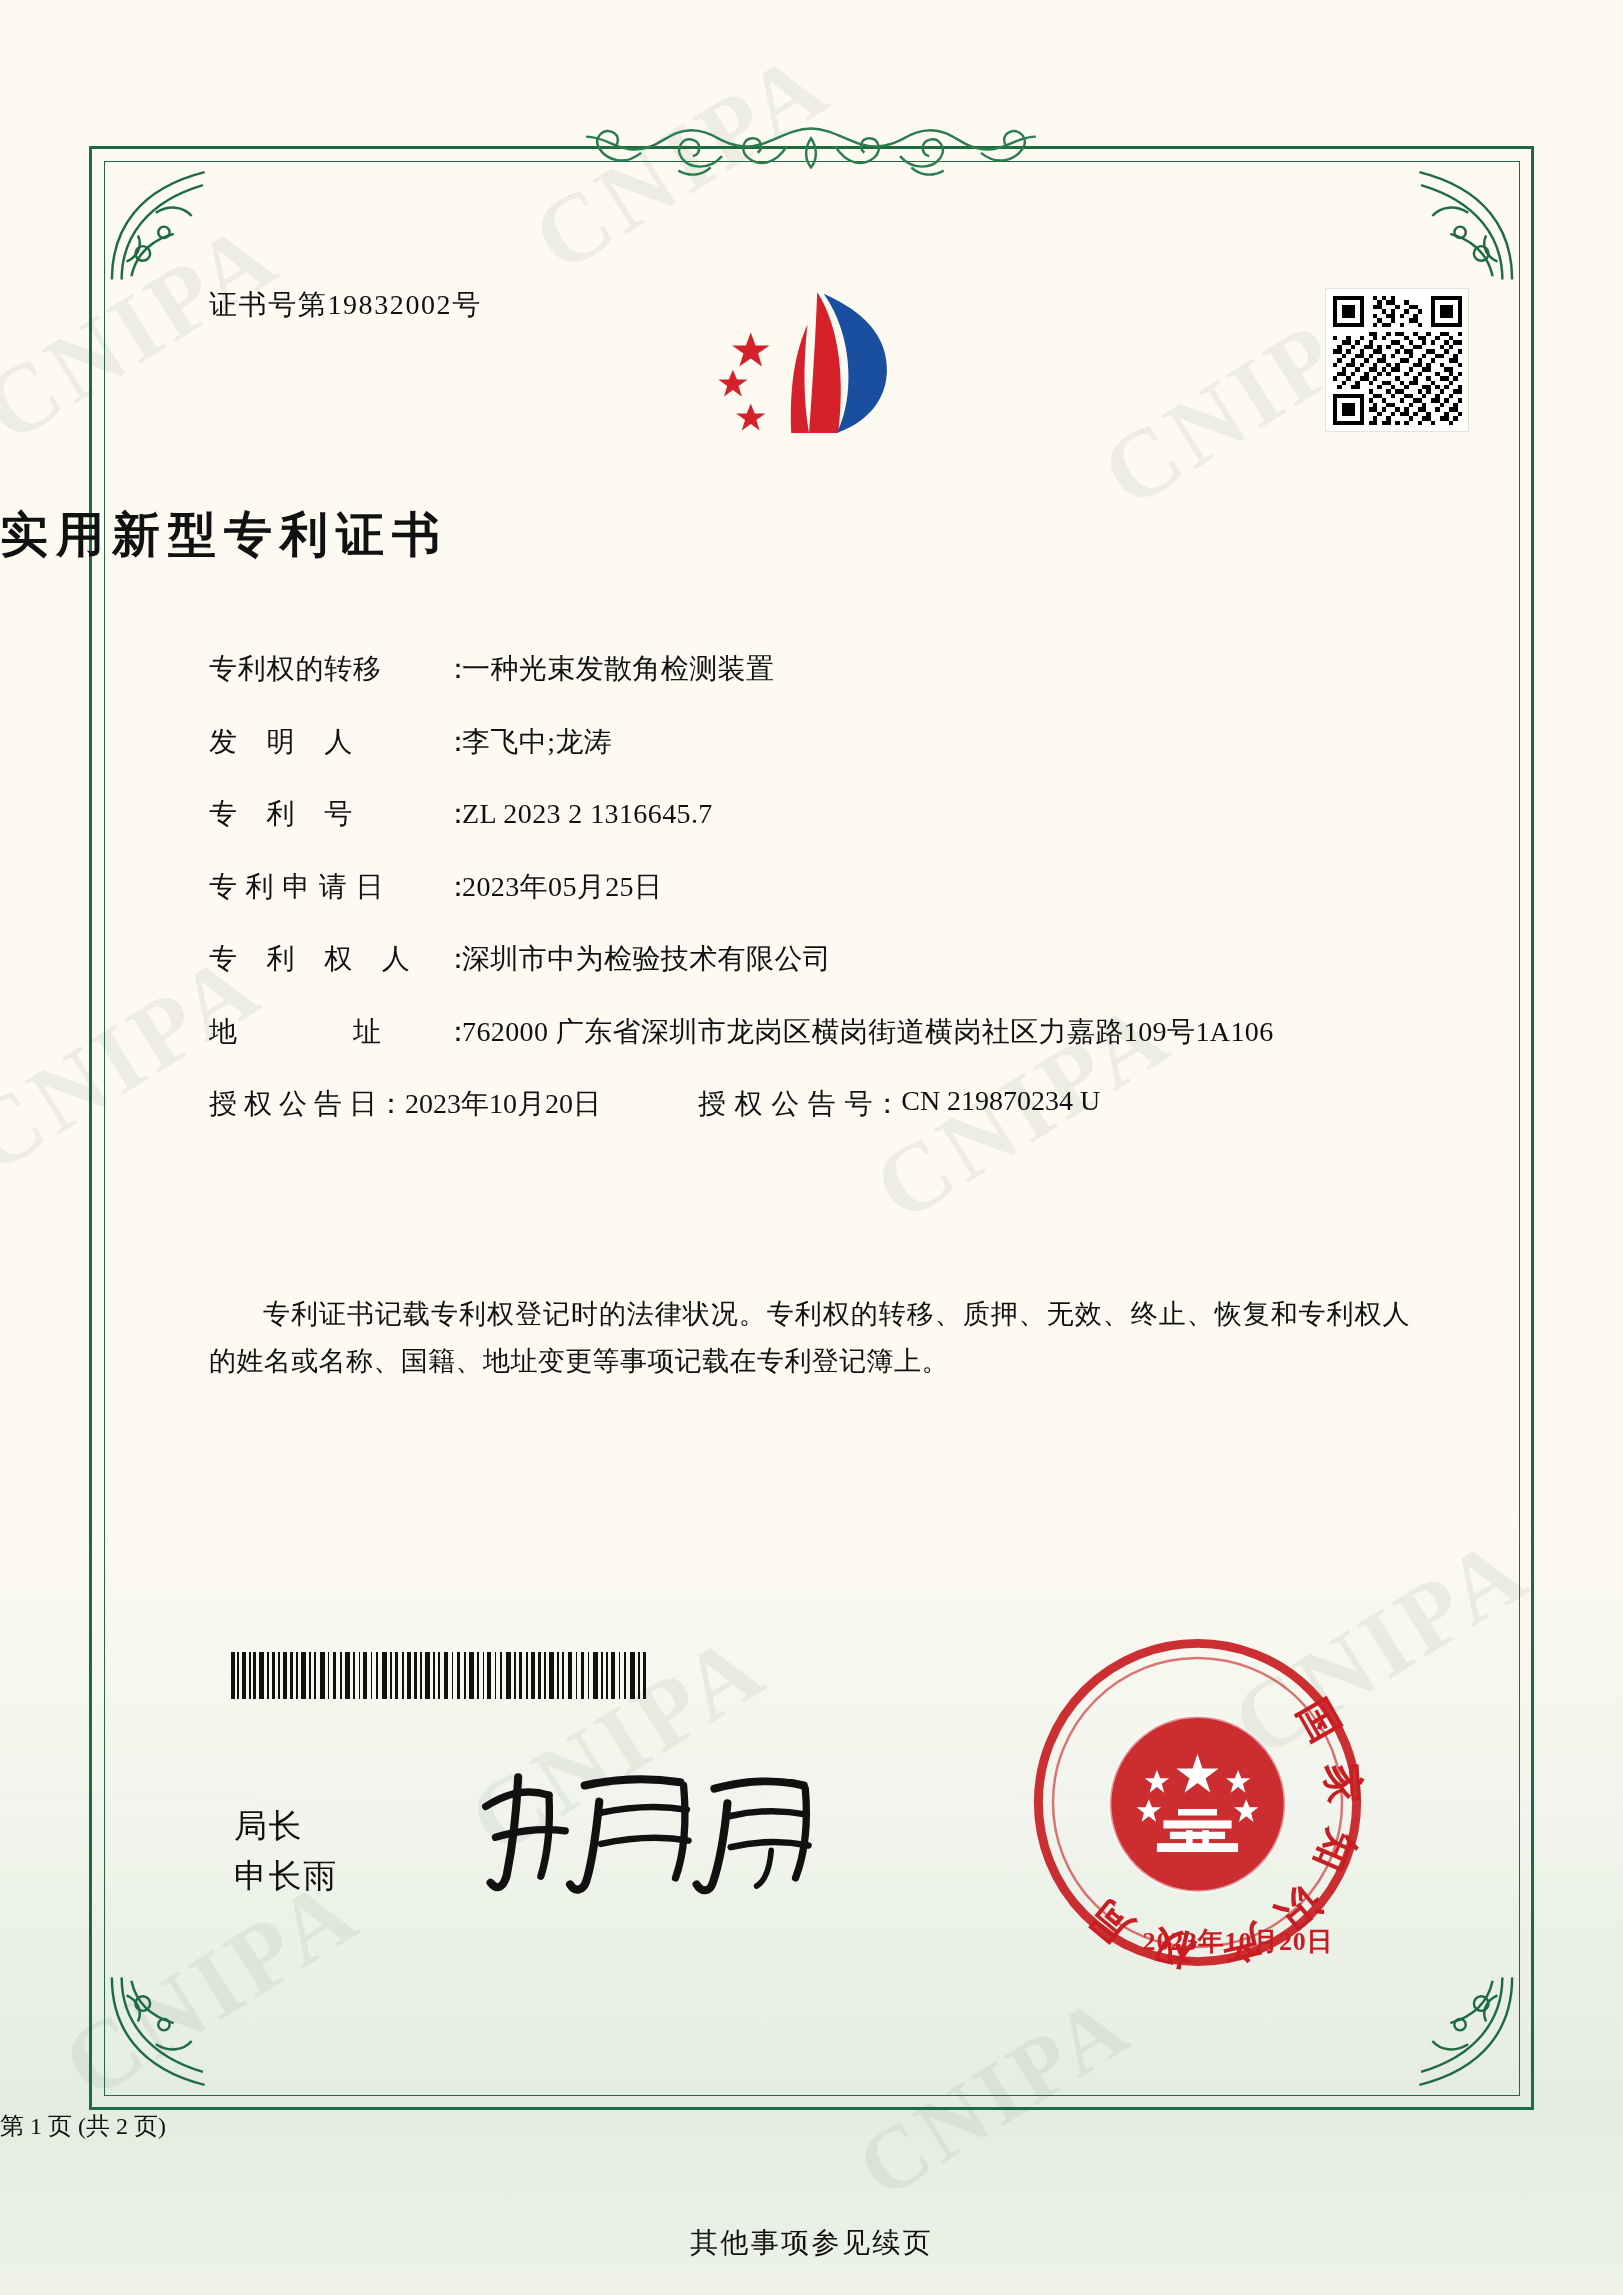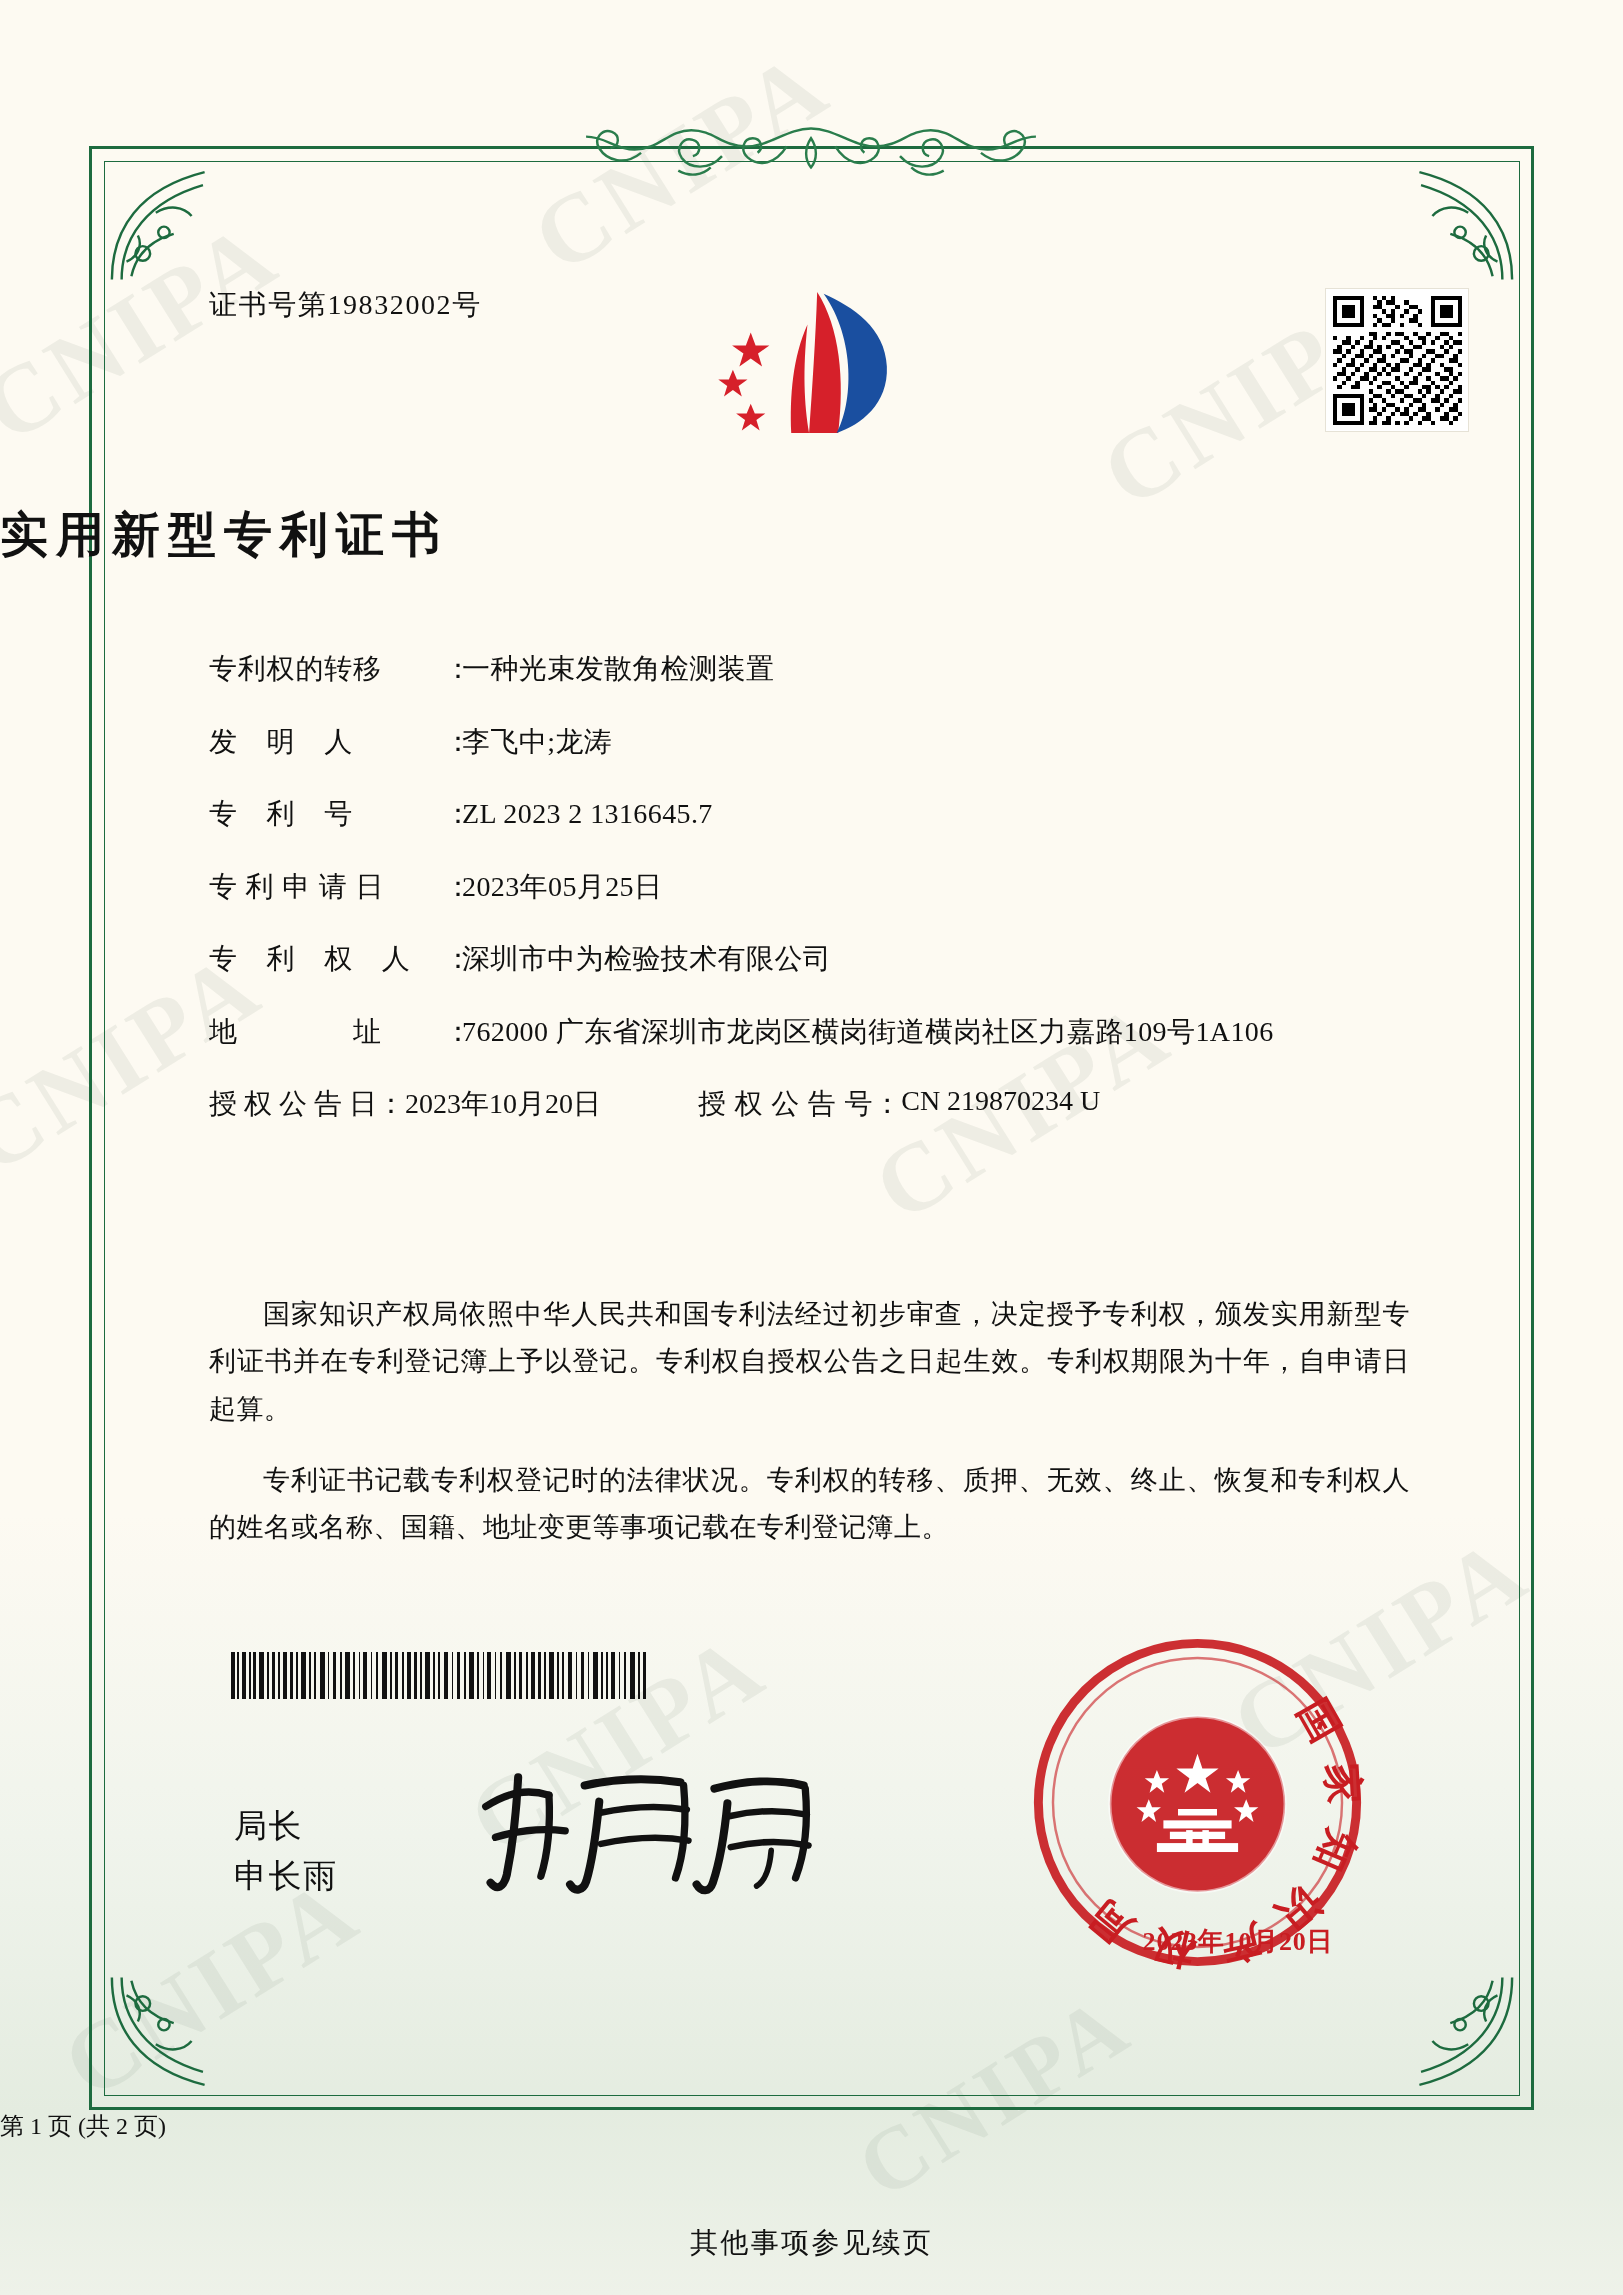--- a/index.html
+++ b/index.html
@@ -586,21 +586,20 @@
       <span class="seg2">
         <span class="label2">授 权 公 告 号</span>
         <span class="colon">：</span>
         <span>CN 219870234 U</span>
       </span>
     </div>
 
   </div>
 
   <div class="paras">
-    <p>国家知识产权局依照中华人民共和国专利法经过初步审查，决定授予专利权，颁发实用新型专利证书并在专利登记簿上予以登记。专利权自授权公告之日起生效。专利权期限为十年，自申请日起算。</p>
     <p>专利证书记载专利权登记时的法律状况。专利权的转移、质押、无效、终止、恢复和专利权人的姓名或名称、国籍、地址变更等事项记载在专利登记簿上。</p>
   </div>
 
   <div class="barcode">
     <svg viewBox="0 0 520 58" shape-rendering="crispEdges">
       <g fill="#111">
         <rect x="0" y="0" width="4" height="58"></rect>
           <rect x="7" y="0" width="2" height="58"></rect>
         <rect x="13" y="0" width="5" height="58"></rect>
           <rect x="22" y="0" width="2" height="58"></rect>

